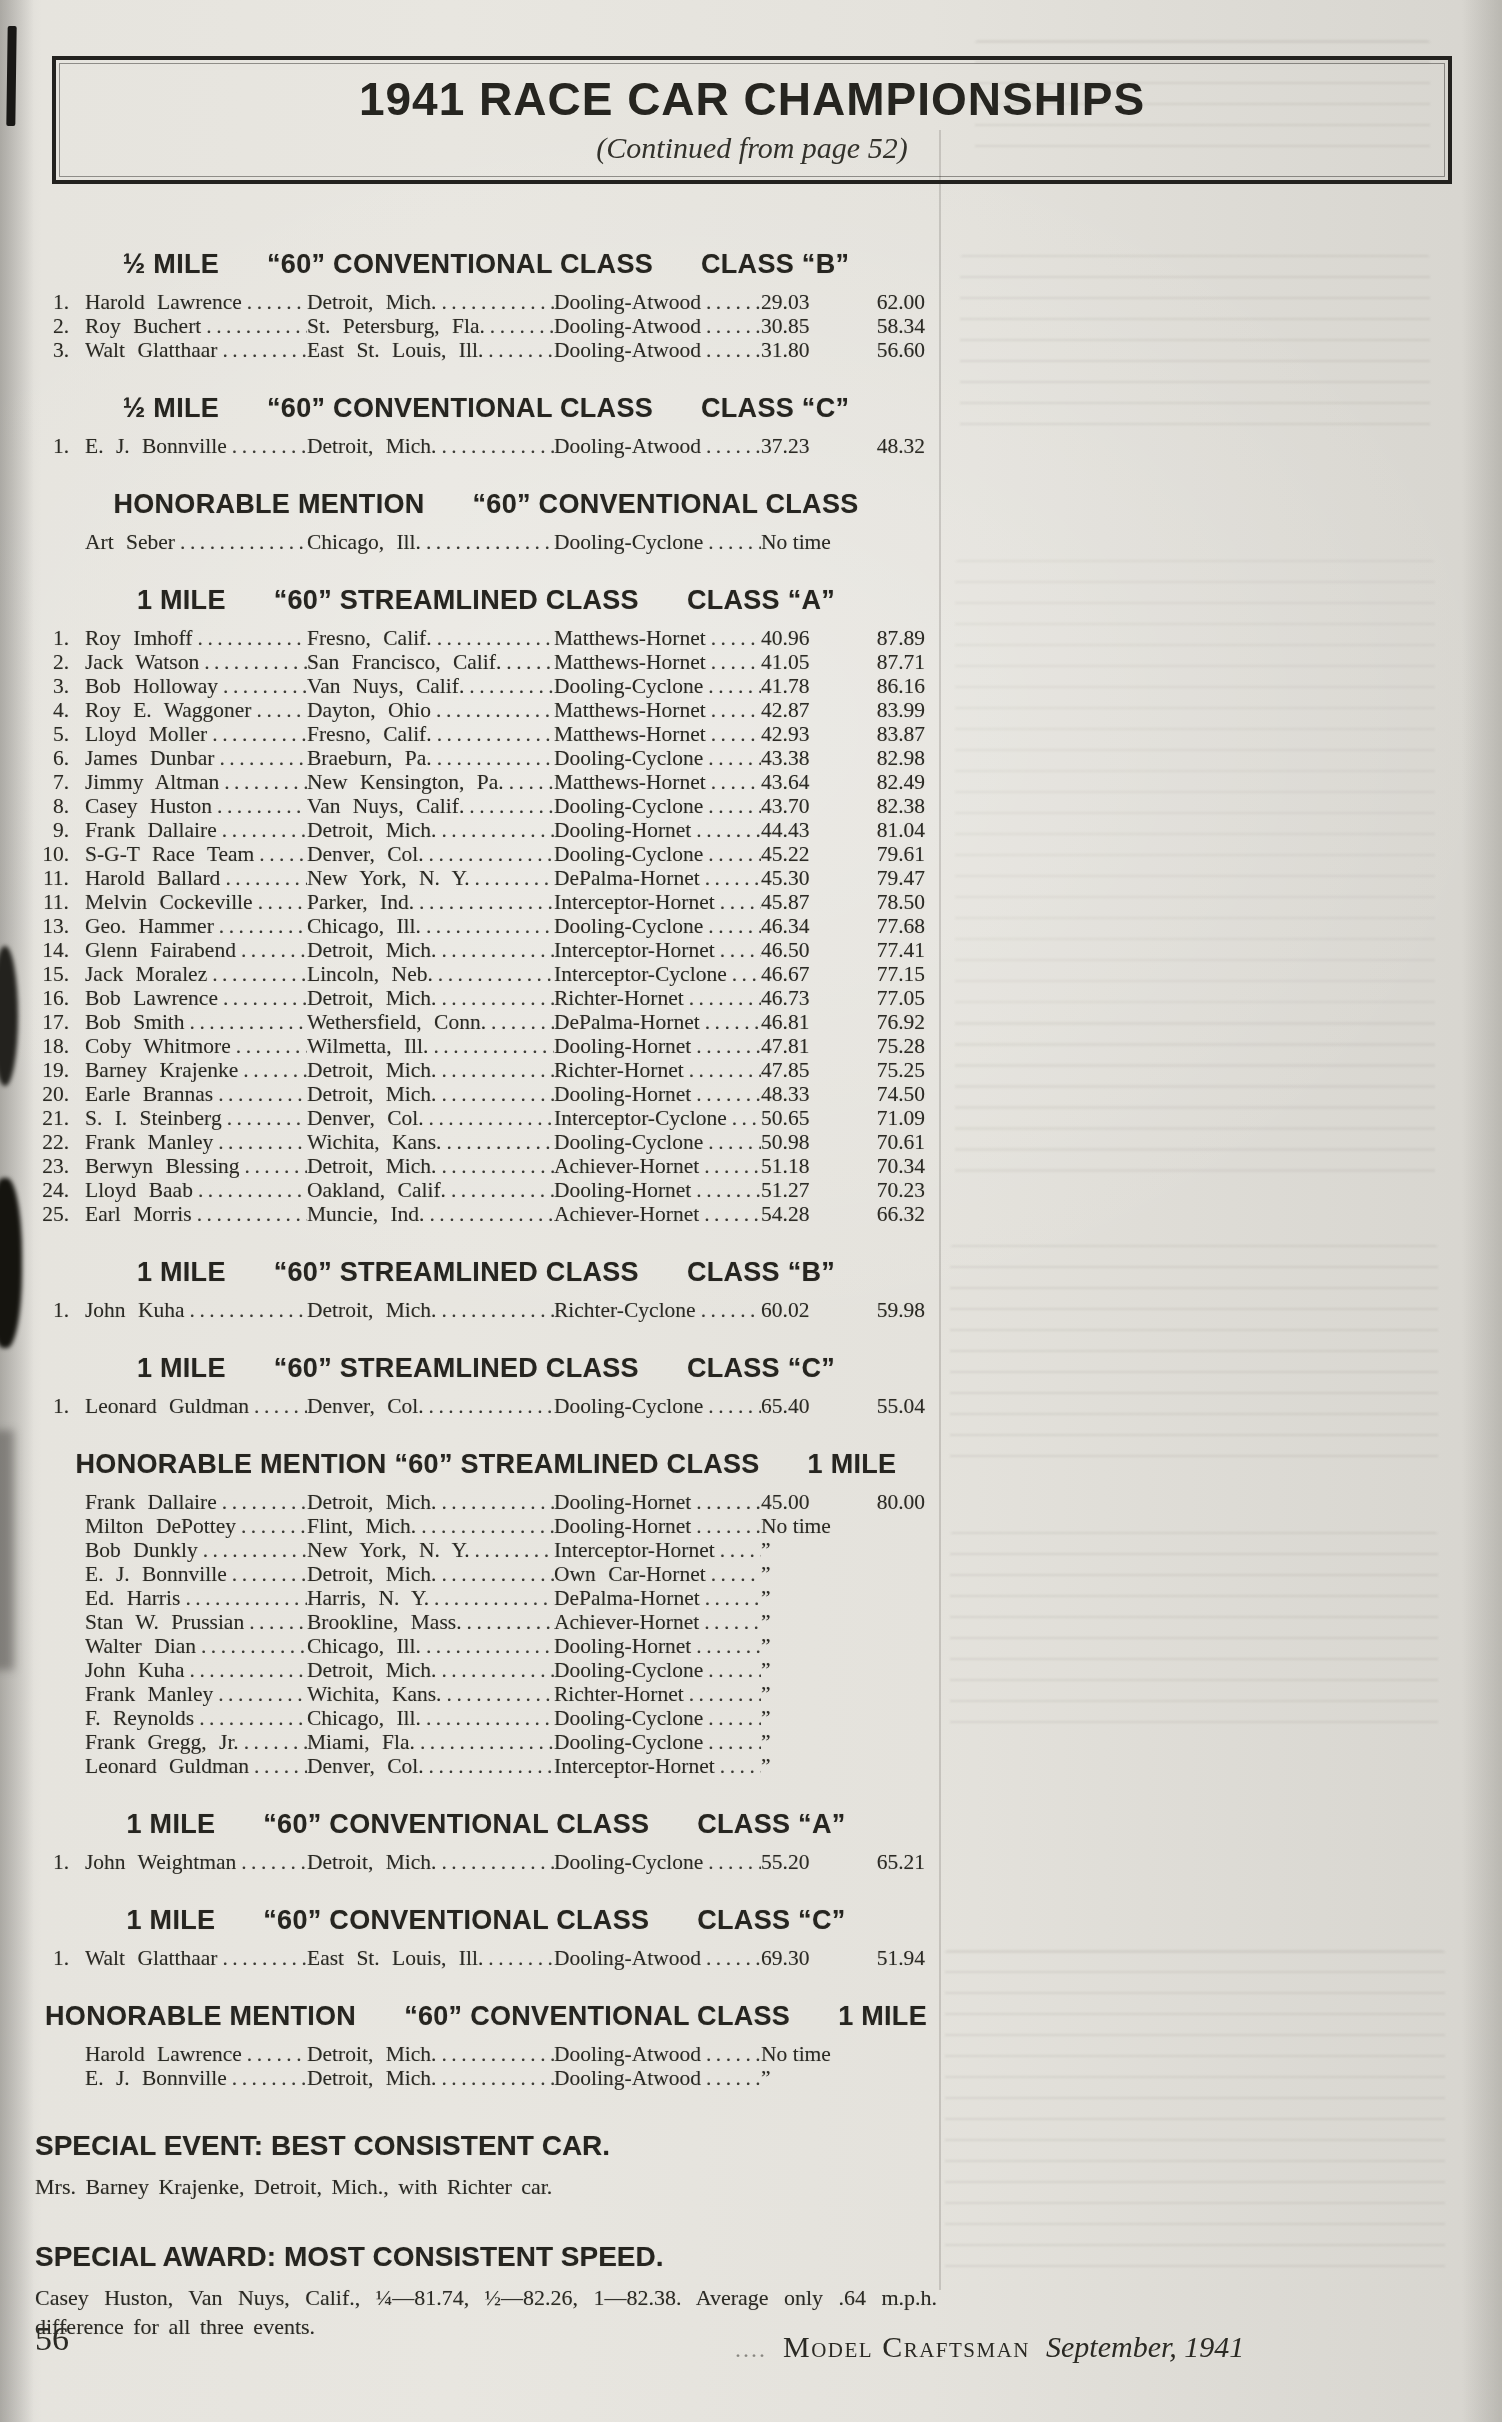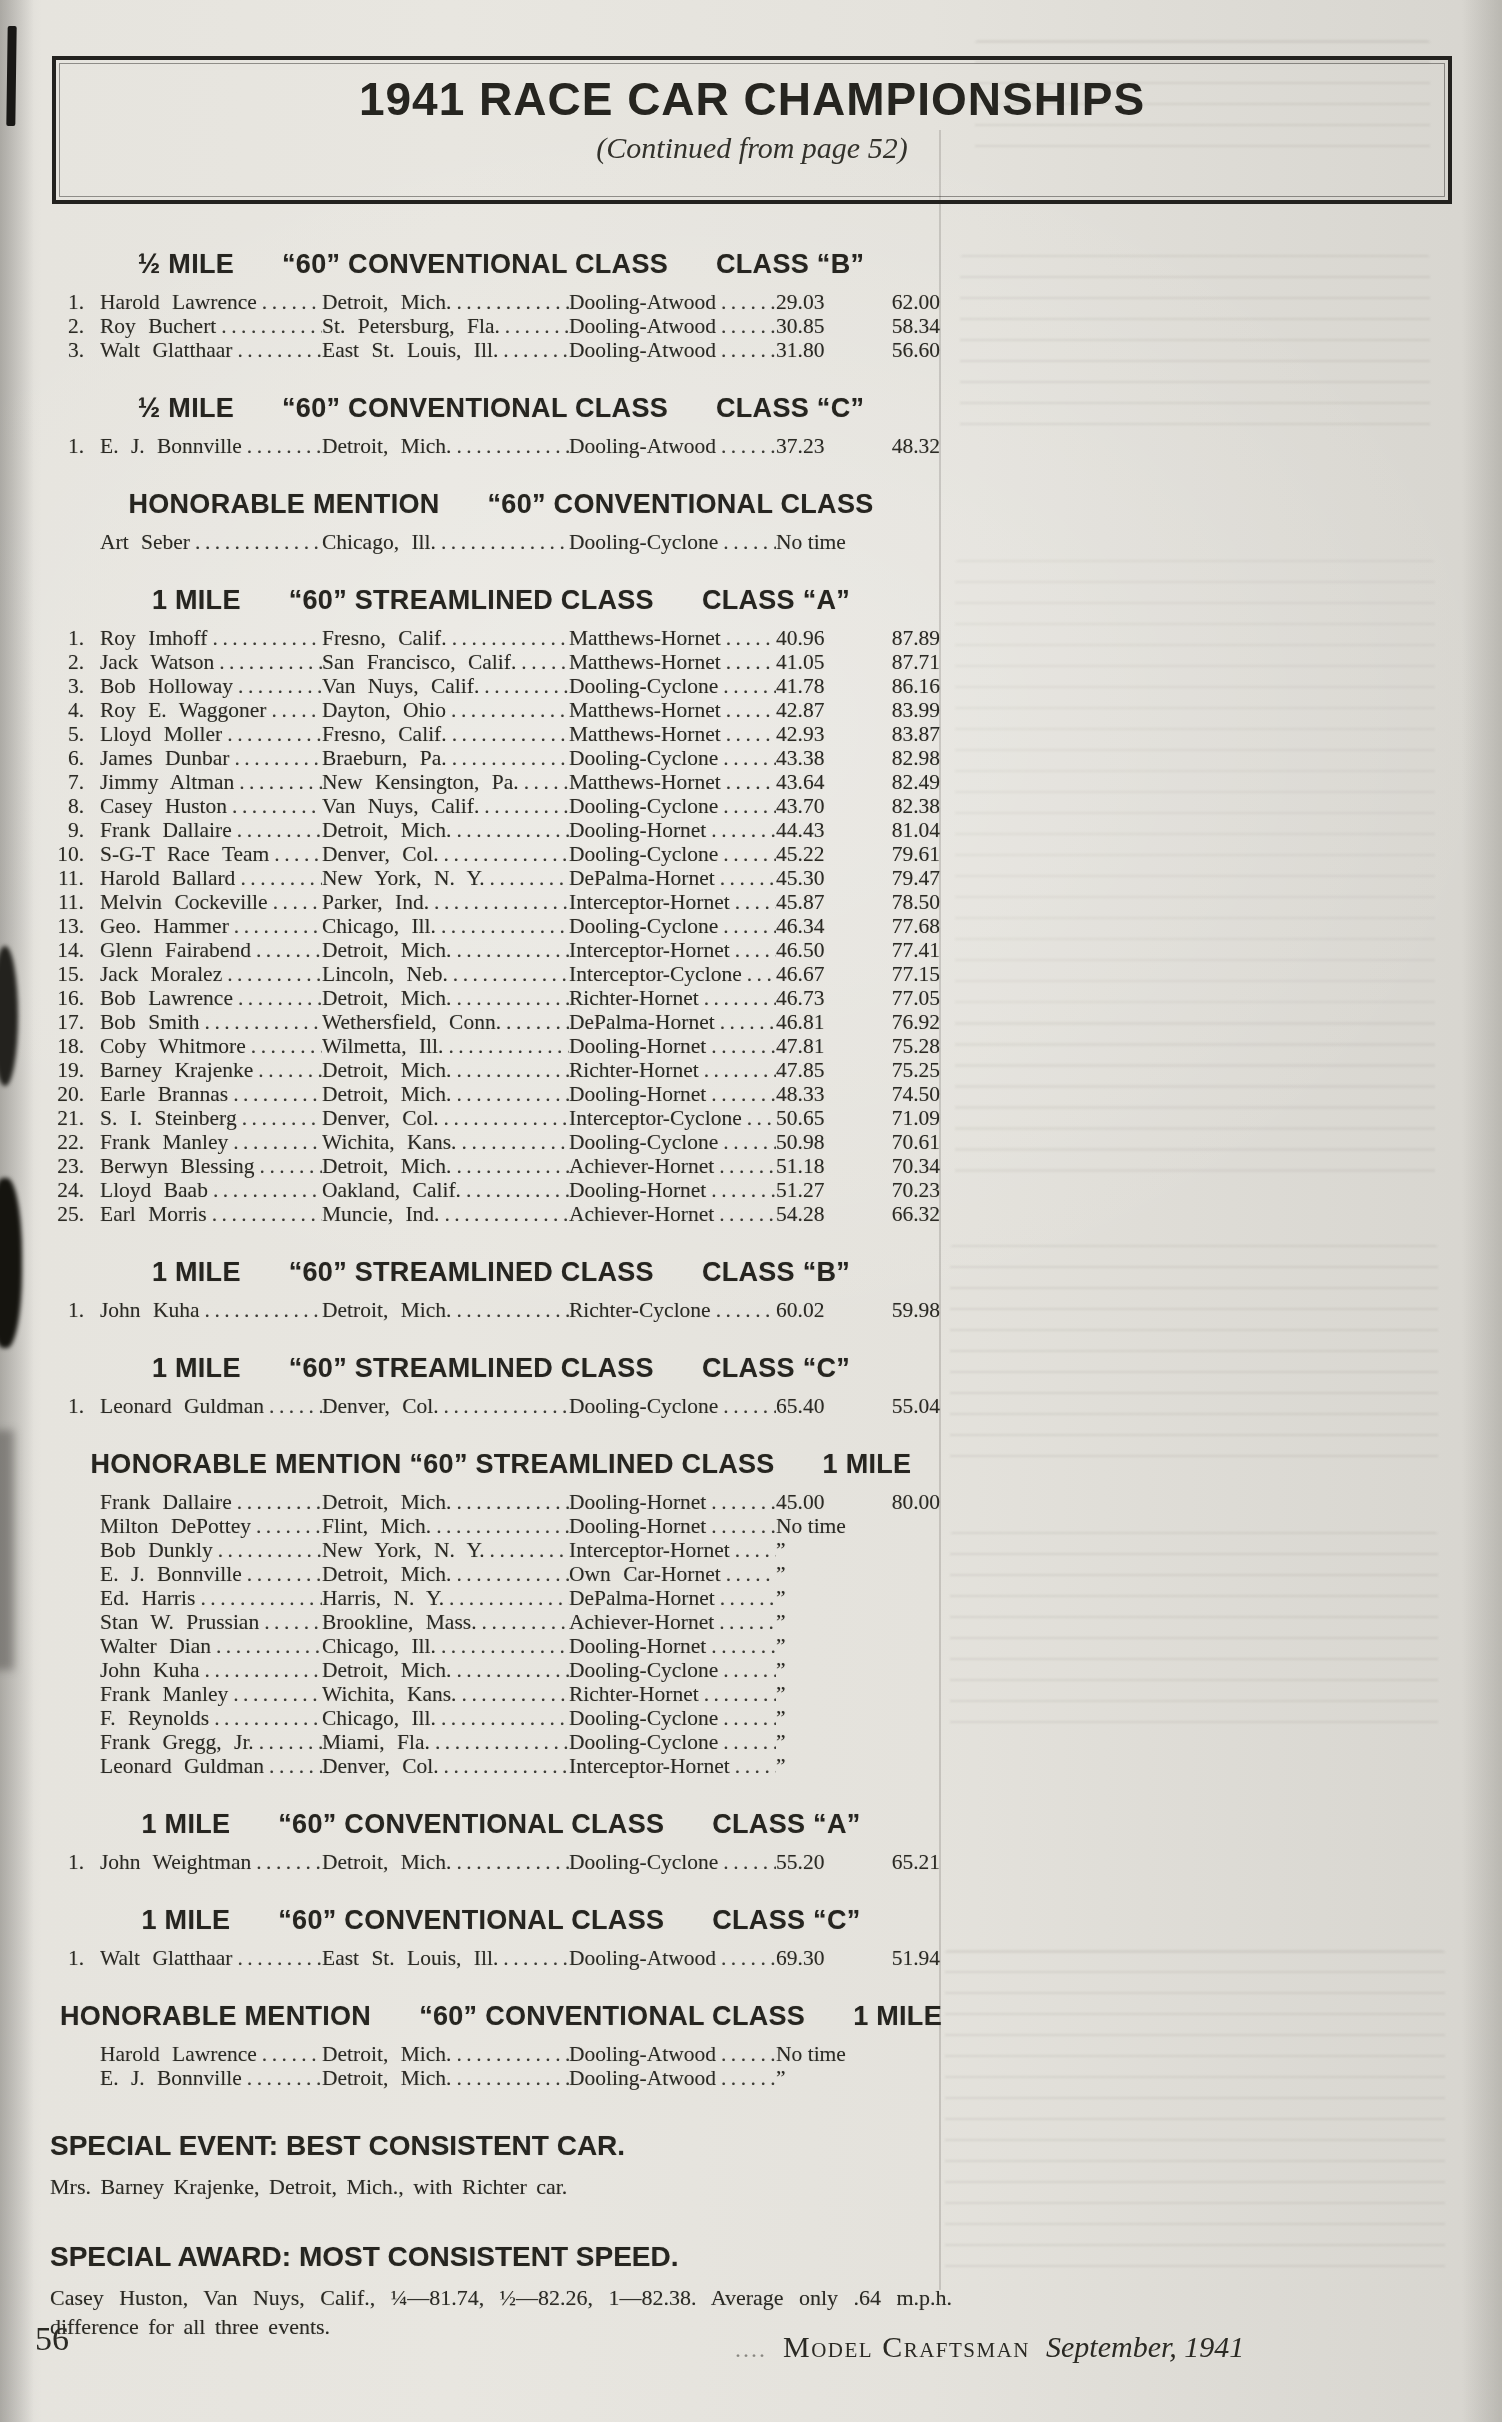--- a/index.html
+++ b/index.html
@@ -26,30 +26,30 @@
   .ghost{background:repeating-linear-gradient(180deg,rgba(110,105,95,0.11) 0 2.5px,rgba(110,105,95,0) 2.5px 21px);
     filter:blur(1.3px);border-radius:4px;}
   .g1{left:975px;top:40px;width:455px;height:120px;}
   .g2{left:960px;top:255px;width:470px;height:180px;}
   .g3{left:955px;top:560px;width:480px;height:620px;opacity:.7;}
   .g4{left:950px;top:1245px;width:488px;height:230px;}
   .g5{left:950px;top:1532px;width:488px;height:210px;}
   .g6{left:945px;top:1950px;width:500px;height:330px;}
 
   
-  .title-box{position:absolute;left:52px;top:56px;width:1400px;height:148px;
+  .title-box{position:absolute;left:52px;top:56px;width:1400px;height:128px;
     border:4px solid #23221f;box-sizing:border-box;}
   .title-box::before{content:"";position:absolute;inset:3px;border:1px solid rgba(35,34,31,0.45);}
   .title{margin-top:16px;text-align:center;
     font-family:"Liberation Sans","DejaVu Sans",sans-serif;font-weight:700;
     font-size:46px;line-height:1;letter-spacing:1px;color:#262520;}
   .subtitle{margin-top:9px;text-align:center;font-style:italic;font-size:30px;color:#33322c;}
 
   
-  .main{position:absolute;left:50px;top:0;width:902px;padding-top:218px;}
+  .main{position:absolute;left:35px;top:0;width:902px;padding-top:218px;}
   .heading{display:flex;justify-content:center;align-items:baseline;gap:48px;
     margin:30px 0 10px 0;
     font-family:"Liberation Sans","DejaVu Sans",sans-serif;font-weight:700;
     font-size:27px;line-height:32px;letter-spacing:0.3px;color:#262520;
     text-shadow:0 0 1px rgba(38,37,32,0.25);}
   .h-part:empty{display:none;}
 
   .rows{width:100%;}
   .row{display:flex;align-items:baseline;line-height:24px;font-size:21.5px;
     text-shadow:0 0 1px rgba(43,42,36,0.28);}

